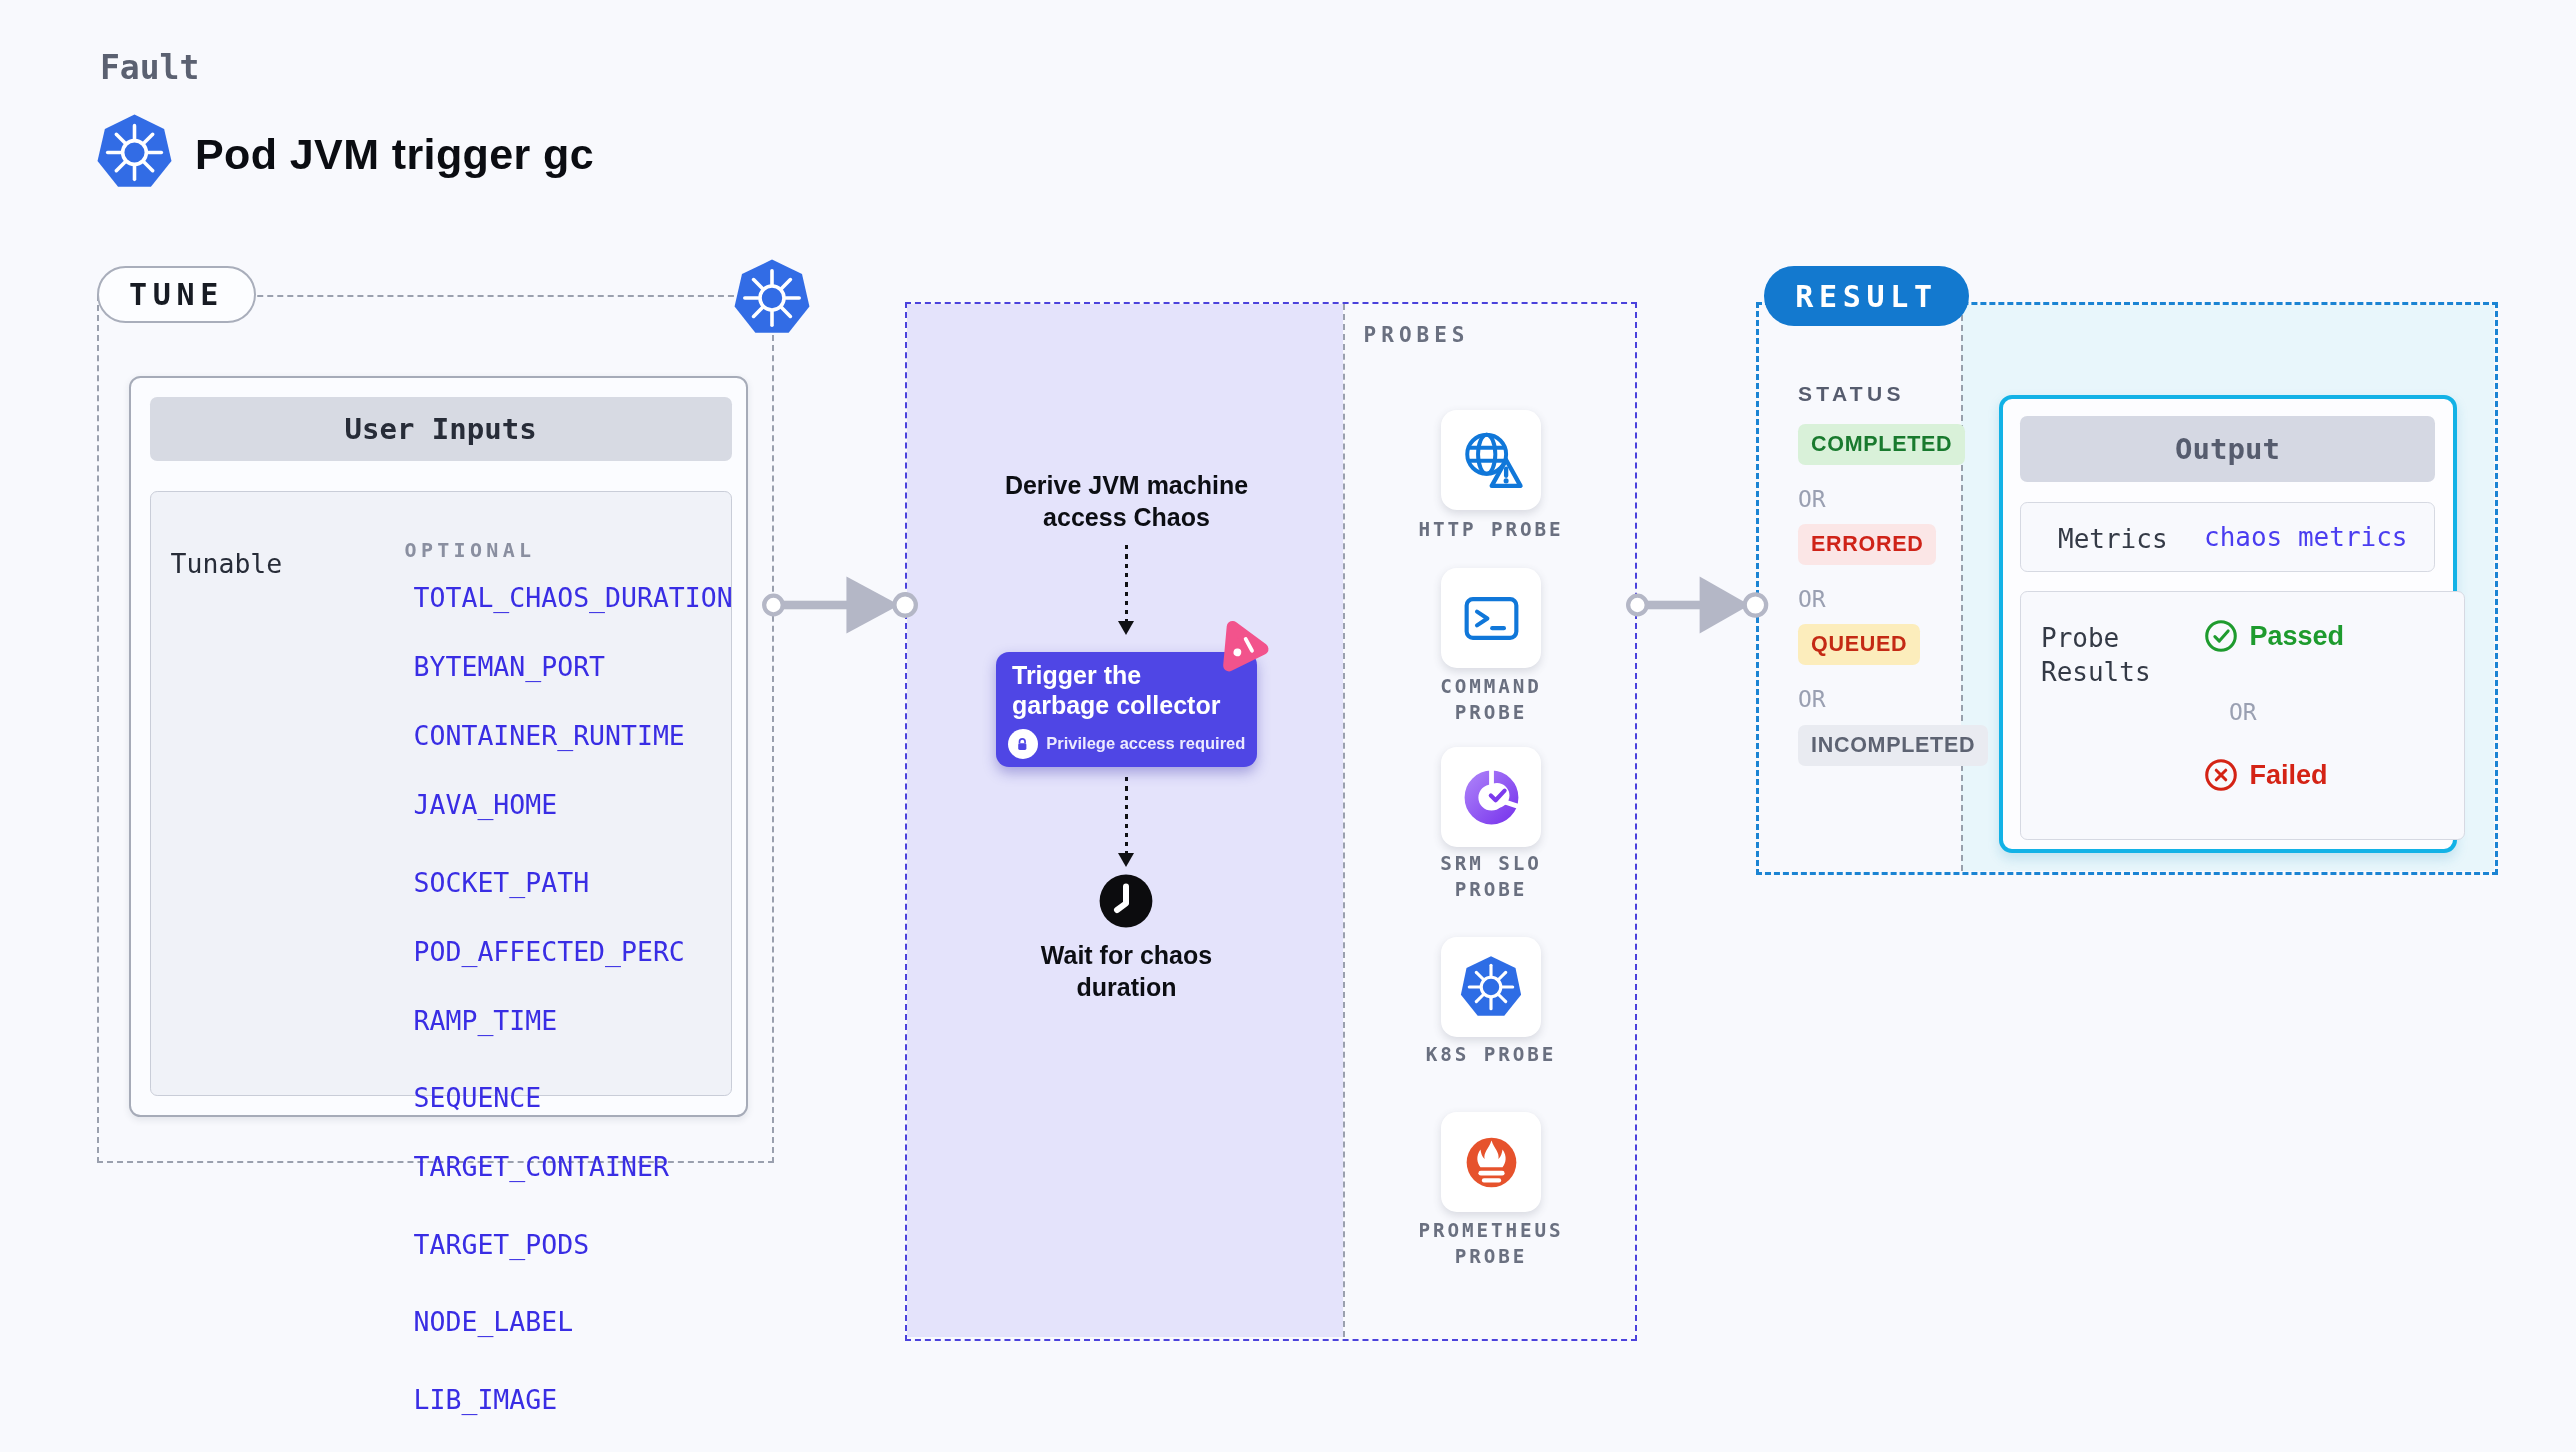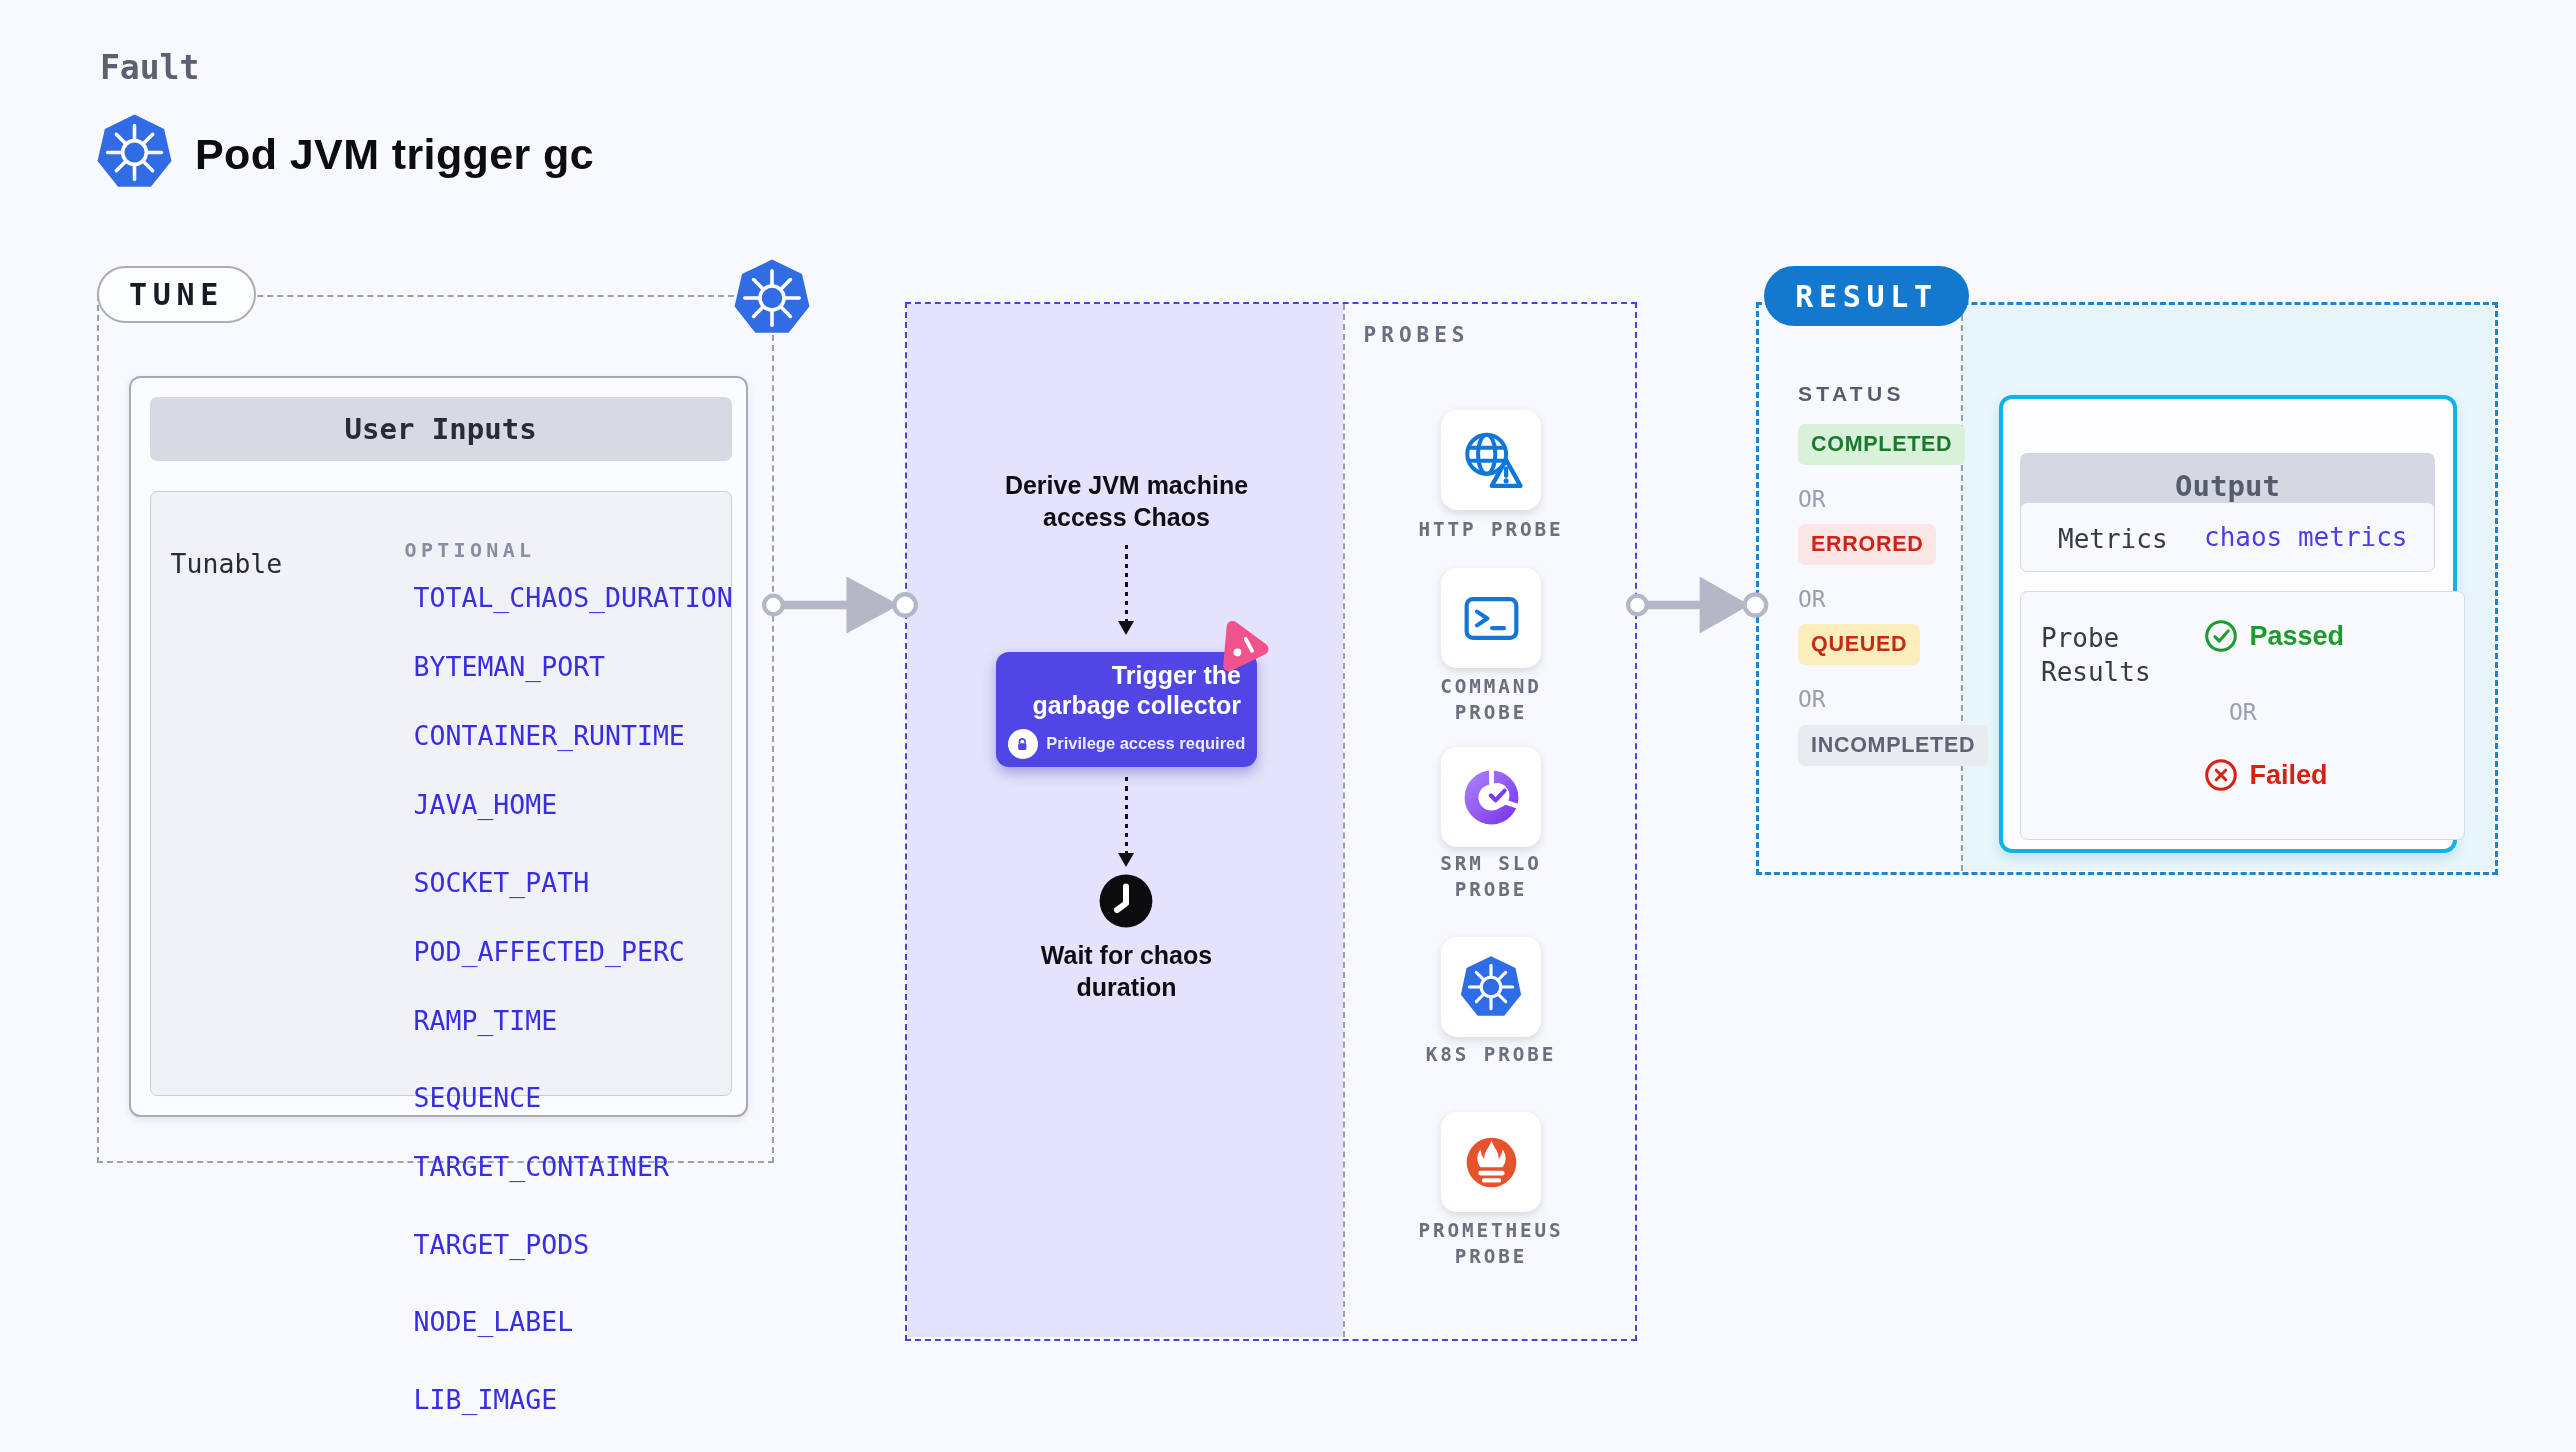--- a/index.html
+++ b/index.html
@@ -45,21 +45,21 @@
   .env-list { display:flex; flex-direction:column; gap:17px; }
   .env-item { font-family:"DejaVu Sans Mono",monospace; font-size:26.5px; color:#392de4; line-height:27px; cursor:pointer; }
   .env-item.gap { margin-top:8.6px; }
 
   
   .step-text { font-size:25px; font-weight:700; color:#0c0e13; text-align:center; line-height:32px; }
   .dotline { width:2.9px; background:repeating-linear-gradient(to bottom,#101114 0 4.3px,transparent 4.3px 9.3px); }
   .tri-down { width:0; height:0; border-left:8.6px solid transparent; border-right:8.6px solid transparent; border-top:14.3px solid #101114; }
   .trigger-card { background:#4f46e5; border-radius:13px; box-shadow:0 5.7px 13px rgba(50,40,170,.35);
                   display:flex; flex-direction:column; align-items:center; justify-content:center; gap:8.6px; z-index:3;}
-  .trigger-title { color:#fff; font-size:25px; font-weight:700; text-align:right; line-height:30px; }
+  .trigger-title { color:#fff; font-size:25px; font-weight:700; text-align:left; line-height:30px; }
   .trigger-note { display:flex; align-items:center; gap:8.6px; color:#eceafe; font-size:16.5px; font-weight:600; }
   .lock-circle { width:30px; height:30px; border-radius:50%; background:#ffffff; display:flex; align-items:center; justify-content:center; }
 
   
   .probes-title { font-family:"DejaVu Sans Mono",monospace; font-weight:700; font-size:21px; color:#6a7080; letter-spacing:5px; }
   .probe-card { position:absolute; width:100px; height:100px; background:#ffffff; border-radius:15.8px;
                 box-shadow:0 3.6px 8.6px rgba(60,66,90,.16); display:flex; align-items:center; justify-content:center; cursor:pointer; }
   .probe-label { position:absolute; width:186px; text-align:center; font-family:"DejaVu Sans Mono",monospace;
                  font-weight:700; font-size:19.3px; letter-spacing:2.9px; color:#6a7080; line-height:26px; }
 
@@ -69,21 +69,21 @@
            font-size:21.5px; font-weight:700; letter-spacing:0.7px; }
   .badge.completed  { background:#d9f1d9; color:#197a2e; }
   .badge.errored    { background:#fbe6e6; color:#cf2318; }
   .badge.queued     { background:#fcedbc; color:#c42a14; }
   .badge.incompleted{ background:#e9ebf1; color:#5d6372; }
   .or-label { position:absolute; font-family:"DejaVu Sans Mono",monospace; font-size:23px; color:#9aa0b2; }
 
   .output-card { background:#fdfdff; border:4.3px solid #12b2e6; border-radius:13px;
                  box-shadow:0 5.7px 11.5px rgba(30,140,190,.18); }
   .output-head { background:#d5d8e3; border-radius:7.2px; display:flex; align-items:center; justify-content:center;
-                 font-family:"DejaVu Sans Mono",monospace; font-weight:700; font-size:29px; color:#565c6e;margin-top:37px; }
+                 font-family:"DejaVu Sans Mono",monospace; font-weight:700; font-size:29px; color:#565c6e; }
   .output-row { position:absolute; background:#f8f9fd; border:1.4px solid #d6d9e2; border-radius:7.2px; }
   .row-label { font-family:"DejaVu Sans Mono",monospace; font-size:26px; color:#343a46; line-height:34px; }
   .metrics-value { font-family:"DejaVu Sans Mono",monospace; font-size:26px; color:#4a3df0; }
   .res-line { display:flex; align-items:center; gap:11.5px; }
   .passed-text { color:#1e9b2e; font-size:27px; font-weight:700; }
   .failed-text { color:#d42315; font-size:27px; font-weight:700; }
 
   svg { display:block; }
 </style>
 </head>

